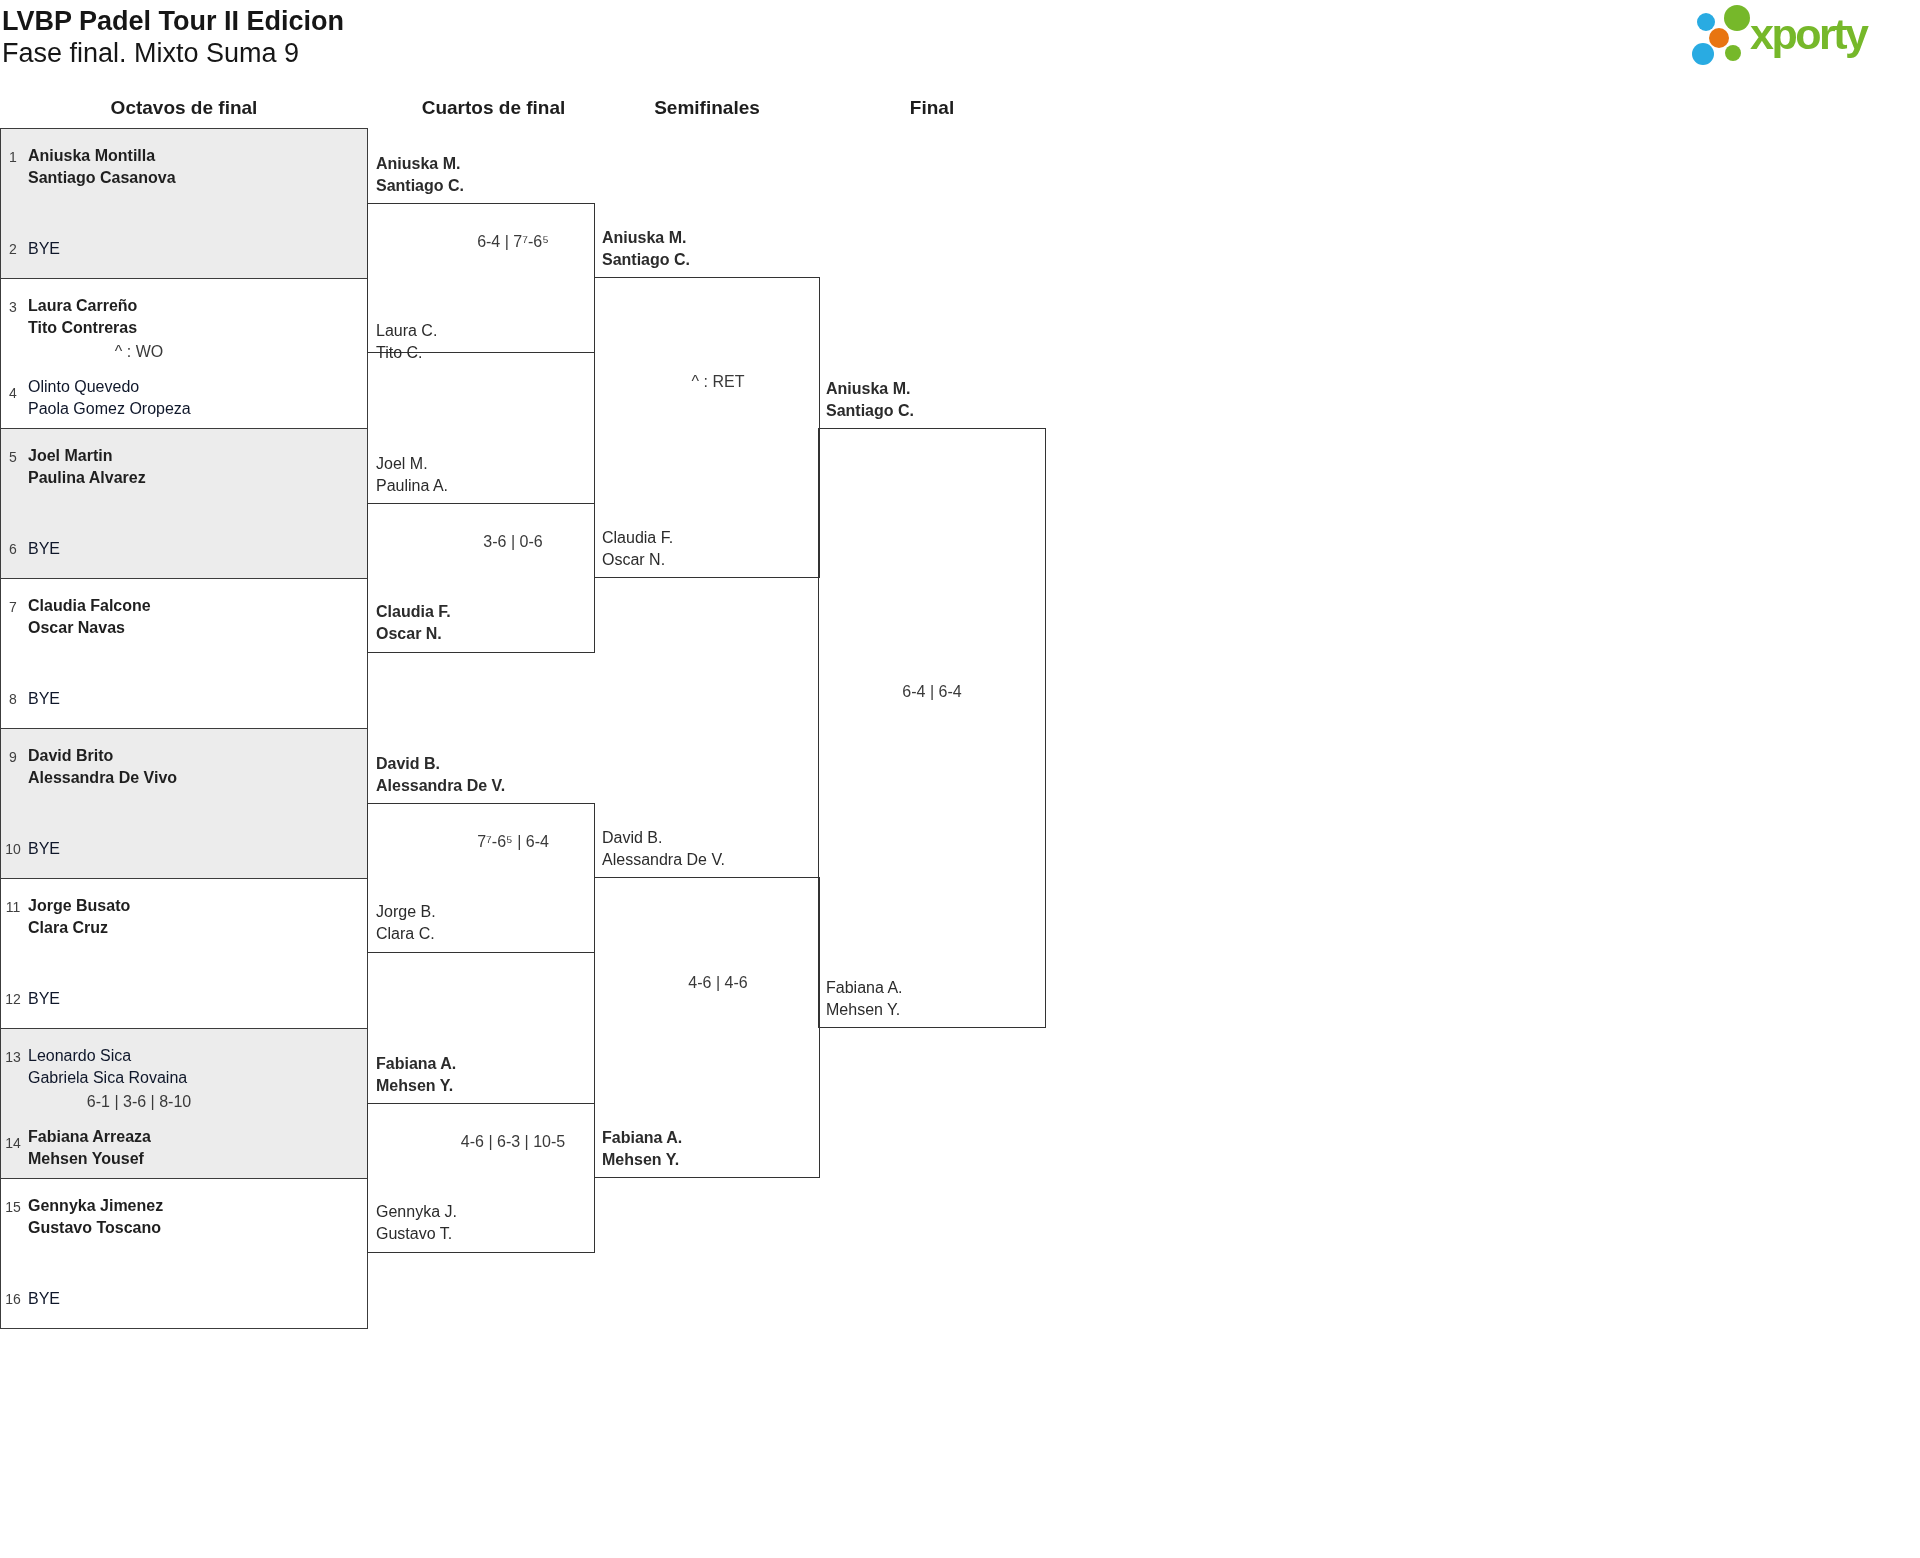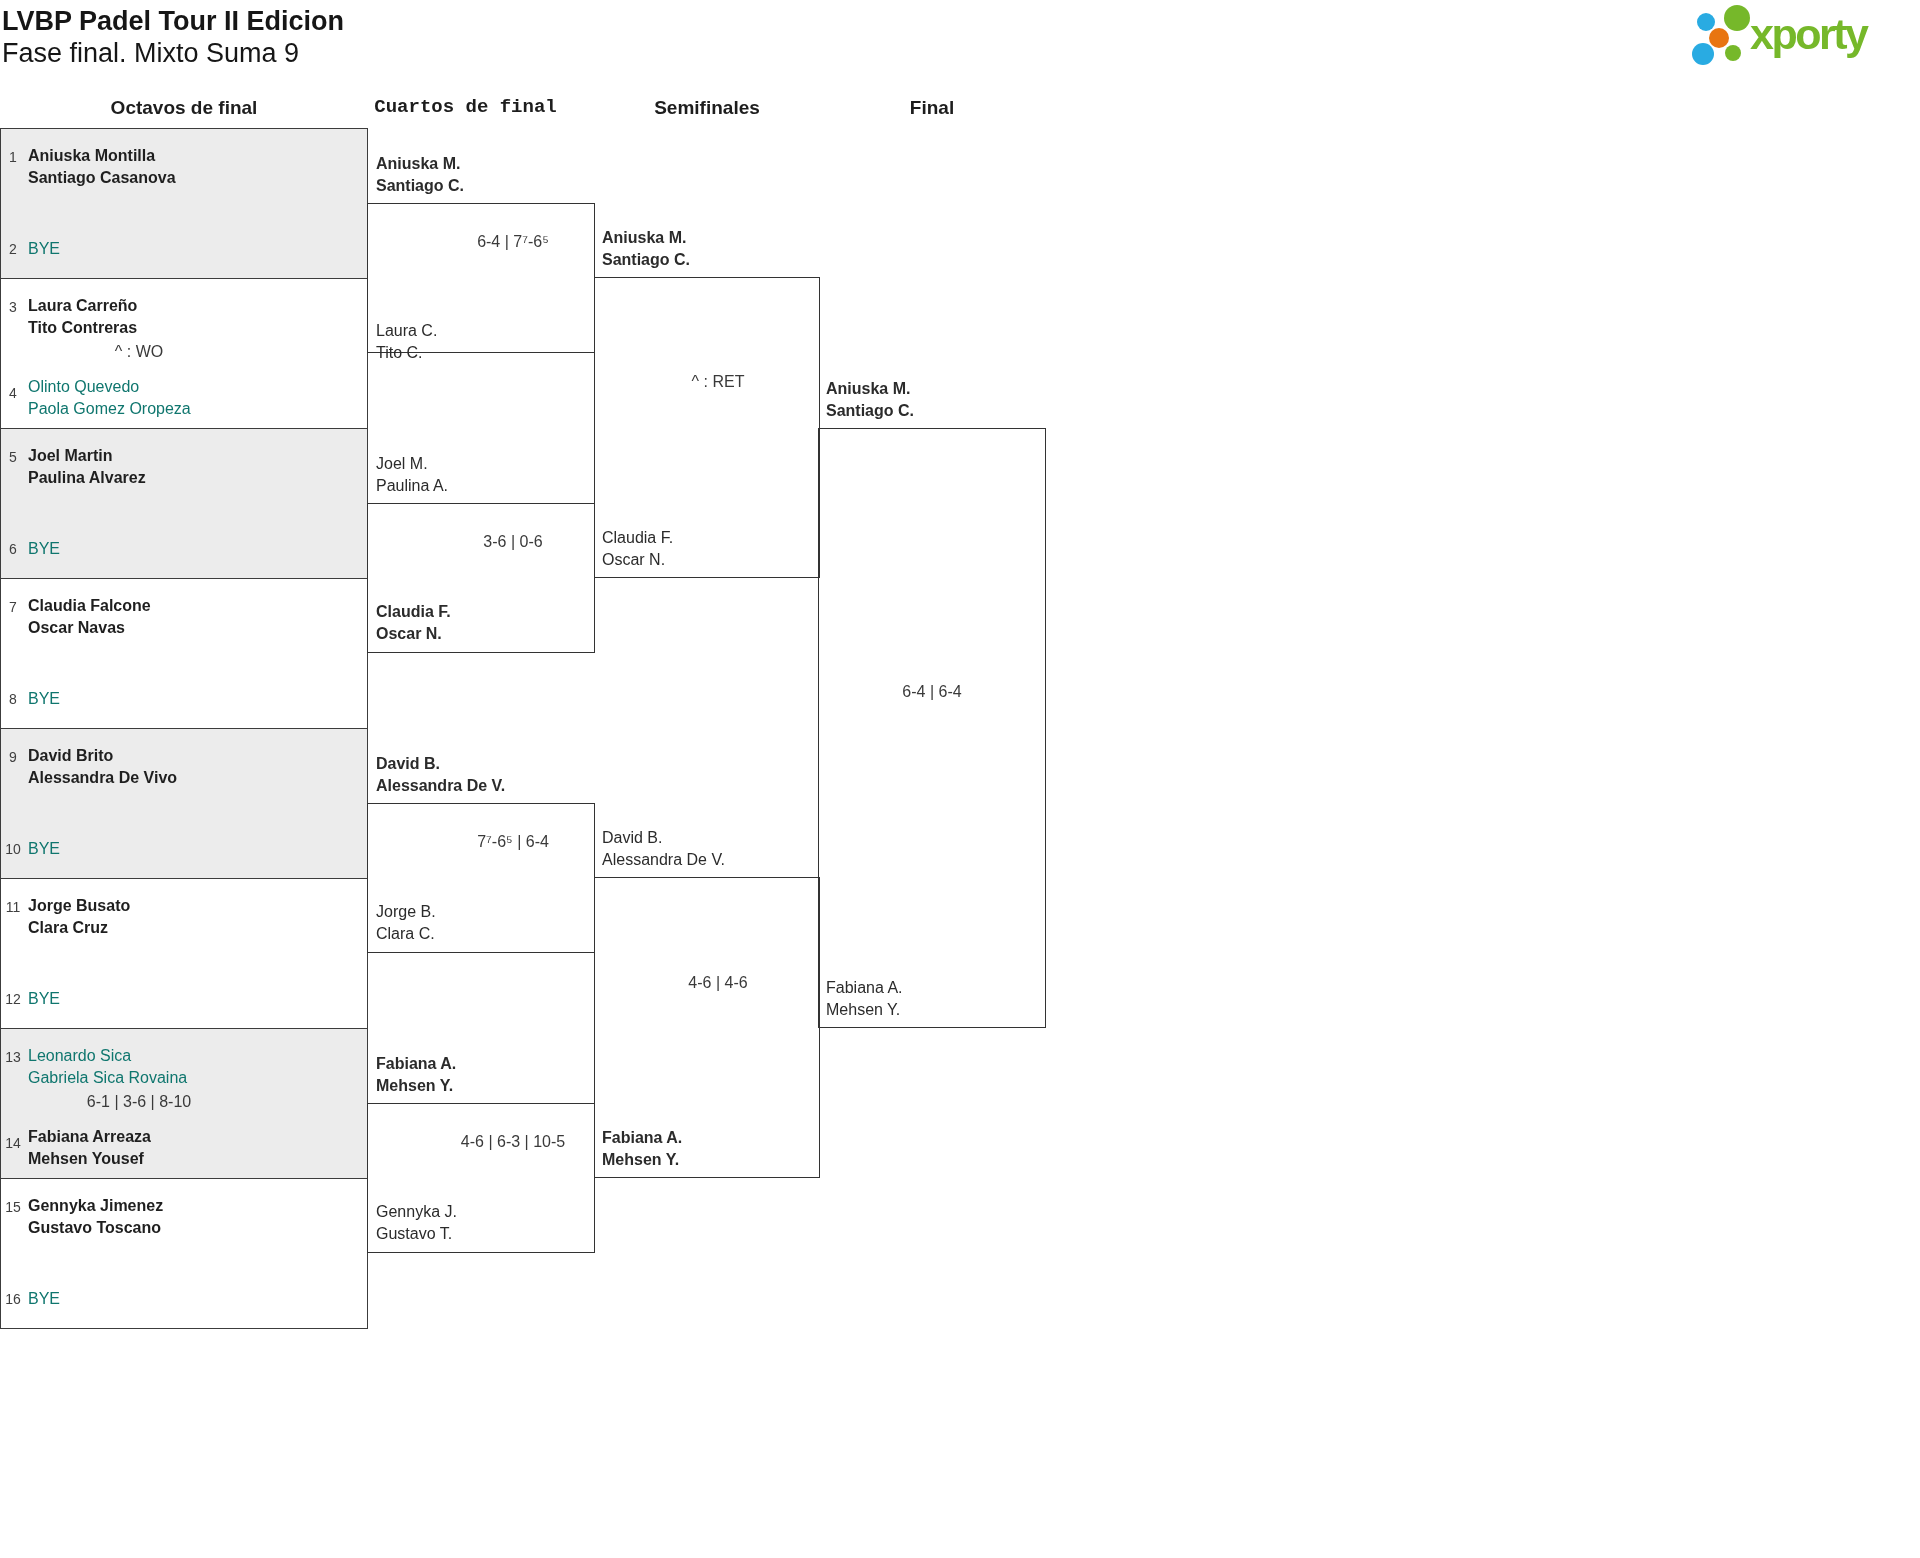--- a/index.html
+++ b/index.html
@@ -11,32 +11,32 @@
 
   
   .logo{position:absolute;left:1690px;top:0;width:230px;height:70px;}
   .dot{position:absolute;border-radius:50%;}
   .wordmark{position:absolute;left:1750px;top:9px;font-size:43px;line-height:50px;font-weight:700;
             letter-spacing:-2.5px;color:#76b82a;font-family:Liberation Sans, sans-serif;}
 
   
   .rh{position:absolute;top:96px;font-size:19px;line-height:23px;font-weight:600;text-align:center;color:#1d1d1d;}
   .rh.r0{left:0;width:368px;}
-  .rh.r1{left:352px;width:227px;font-family:Liberation Mono, monospace;}
+  .rh.r1{left:380px;width:227px;}
   .rh.r2{left:595px;width:224px;}
   .rh.r3{left:819px;width:226px;}
 
   
   .om{position:absolute;left:0;width:368px;height:151px;border:1px solid #3c3c3c;box-sizing:border-box;background:#fff;}
   .om.shaded{background:#ececec;}
   .seed{position:absolute;left:2px;width:20px;text-align:center;font-size:14px;line-height:17px;color:#3f3f3f;}
   .st{top:20px;}
   .sb{bottom:26px;}
   .sb.byes{bottom:20px;}
-  .team{position:absolute;left:27px;font-size:16px;line-height:22px;white-space:pre-line;color:#0f766e;}
+  .team{position:absolute;left:27px;font-size:16px;line-height:22px;white-space:pre-line;color:#0f172a;}
   .tt{top:16px;}
   .tb{bottom:8px;}
   .tb.bye{bottom:18px;}
   .w{font-weight:600;color:#1f1f1f;}
   .note{position:absolute;left:0;top:64px;width:276px;text-align:center;font-size:16px;color:#3a3a3a;}
 
   
   .rbox{position:absolute;border:1px solid #333;box-sizing:border-box;background:transparent;}
   .qbox{left:367px;width:228px;height:150px;}
   .sbox{left:594px;width:226px;height:301px;}

